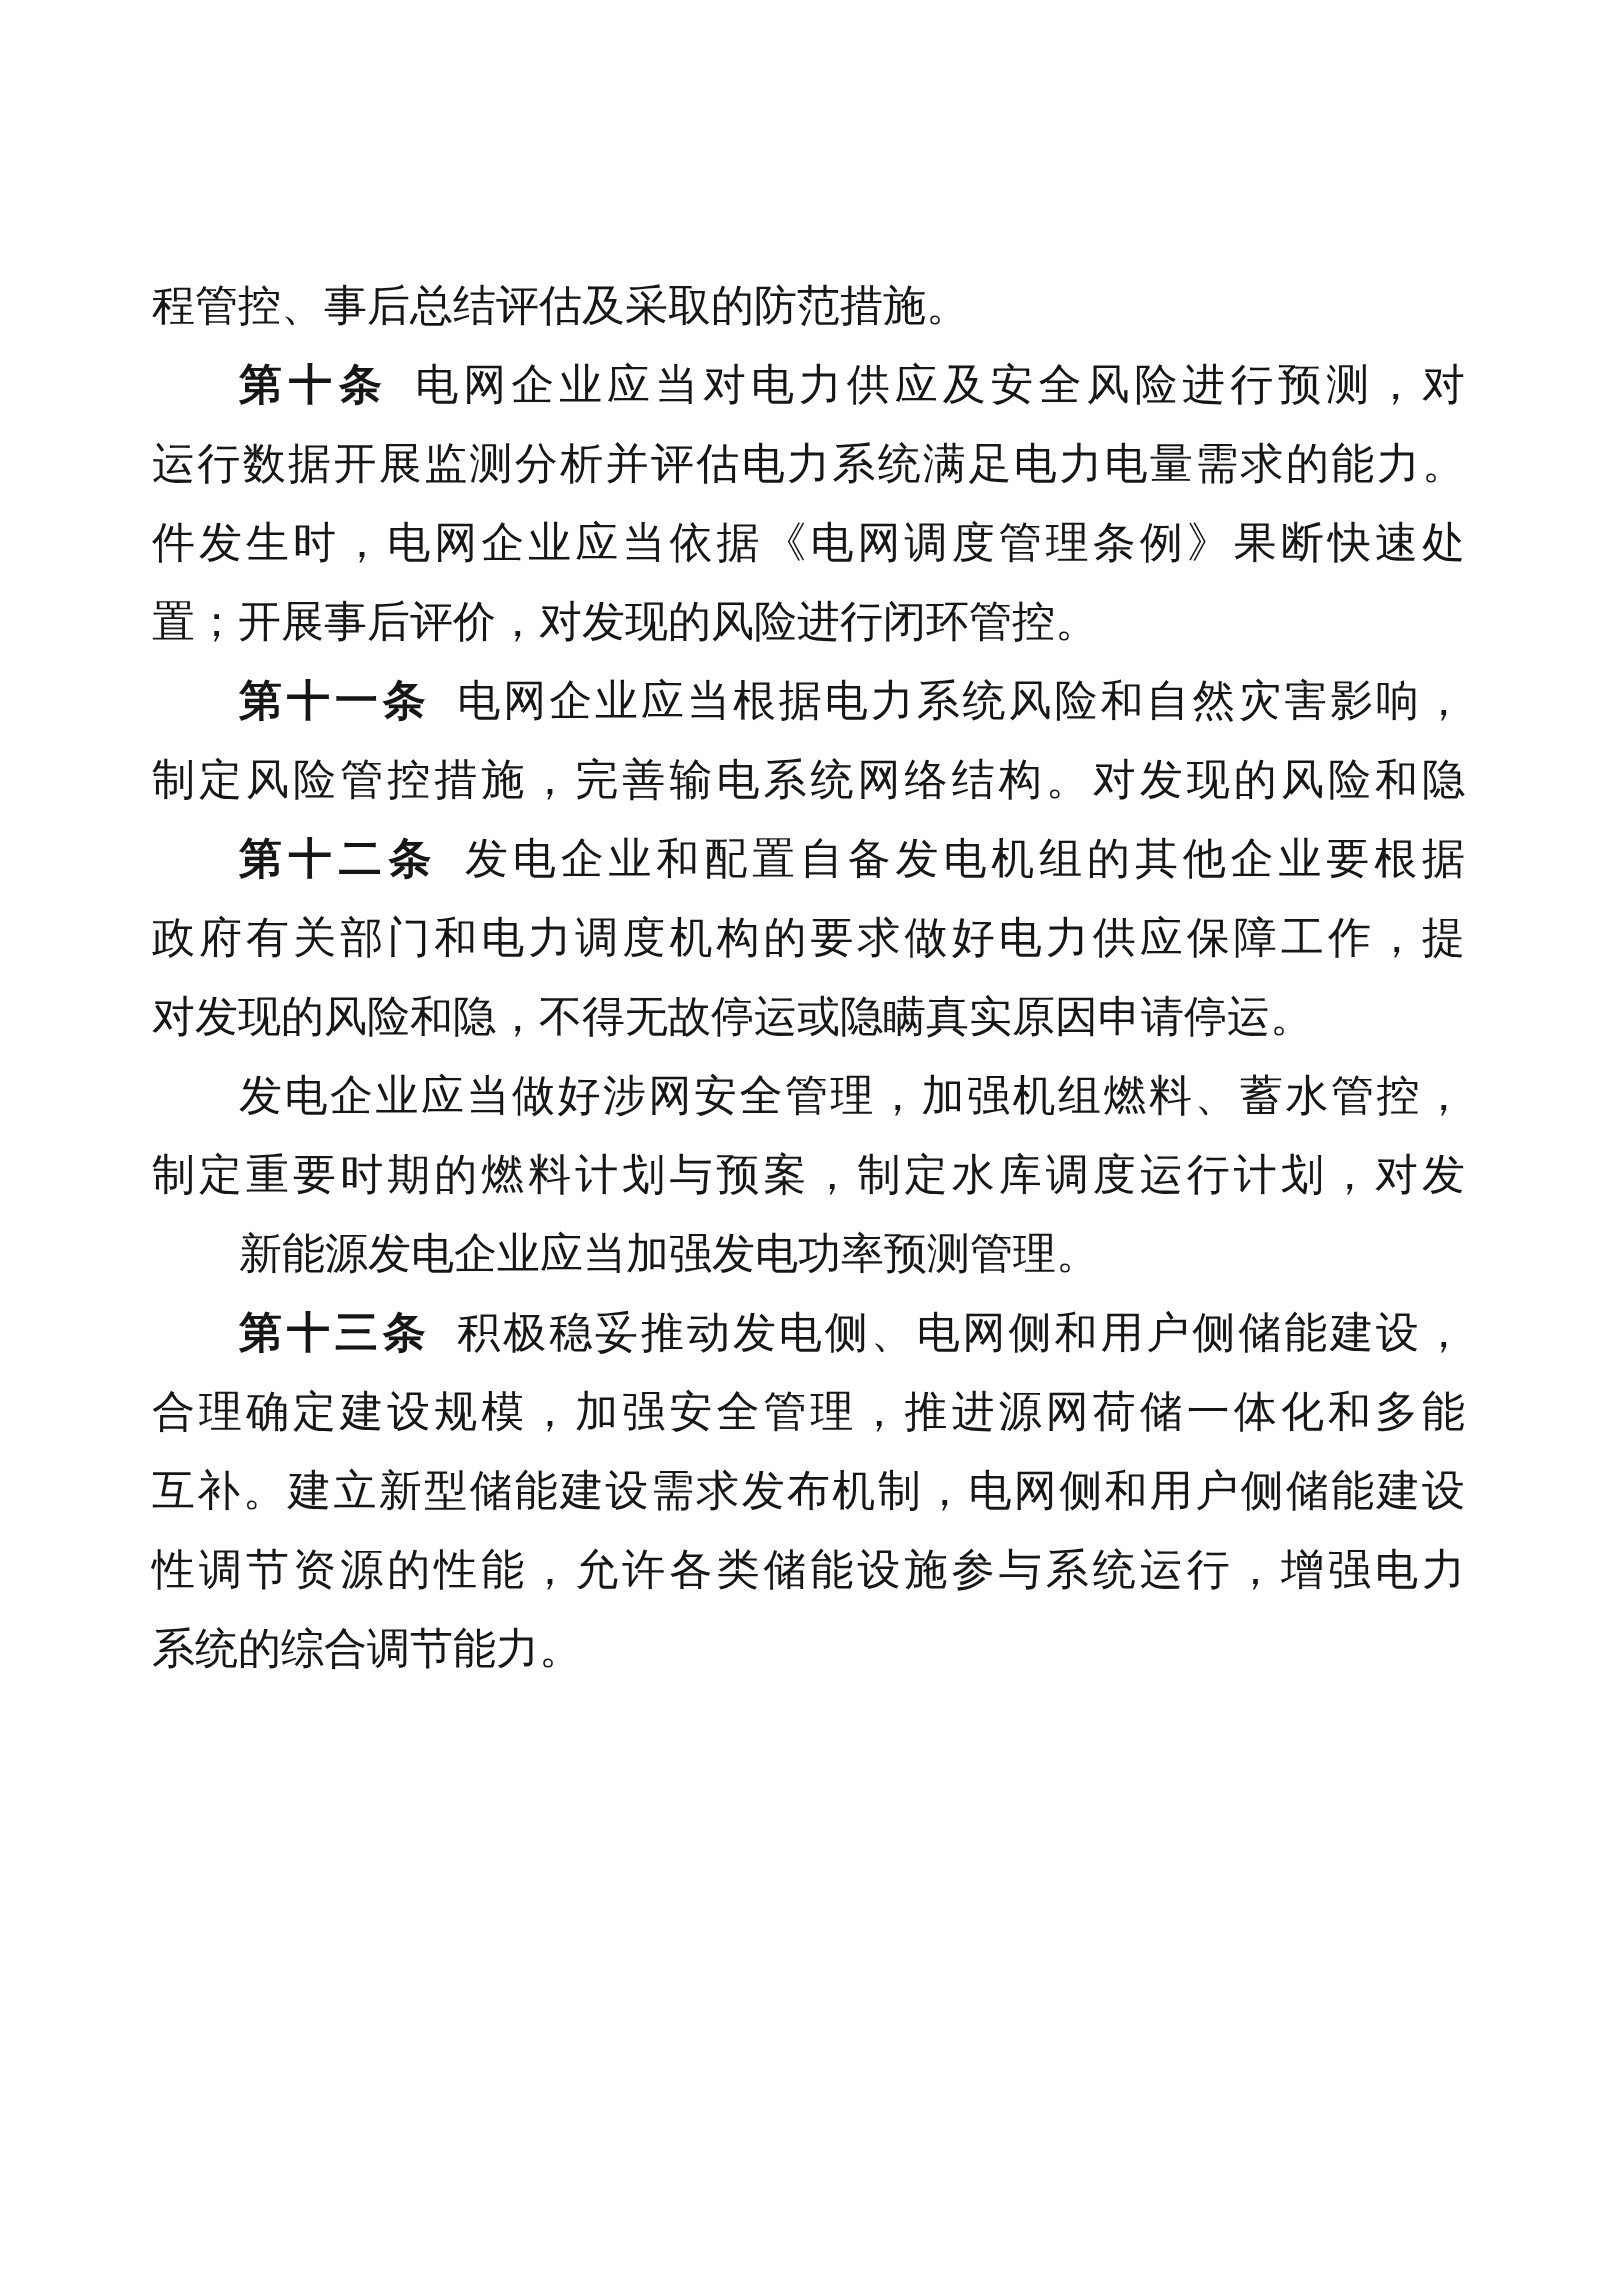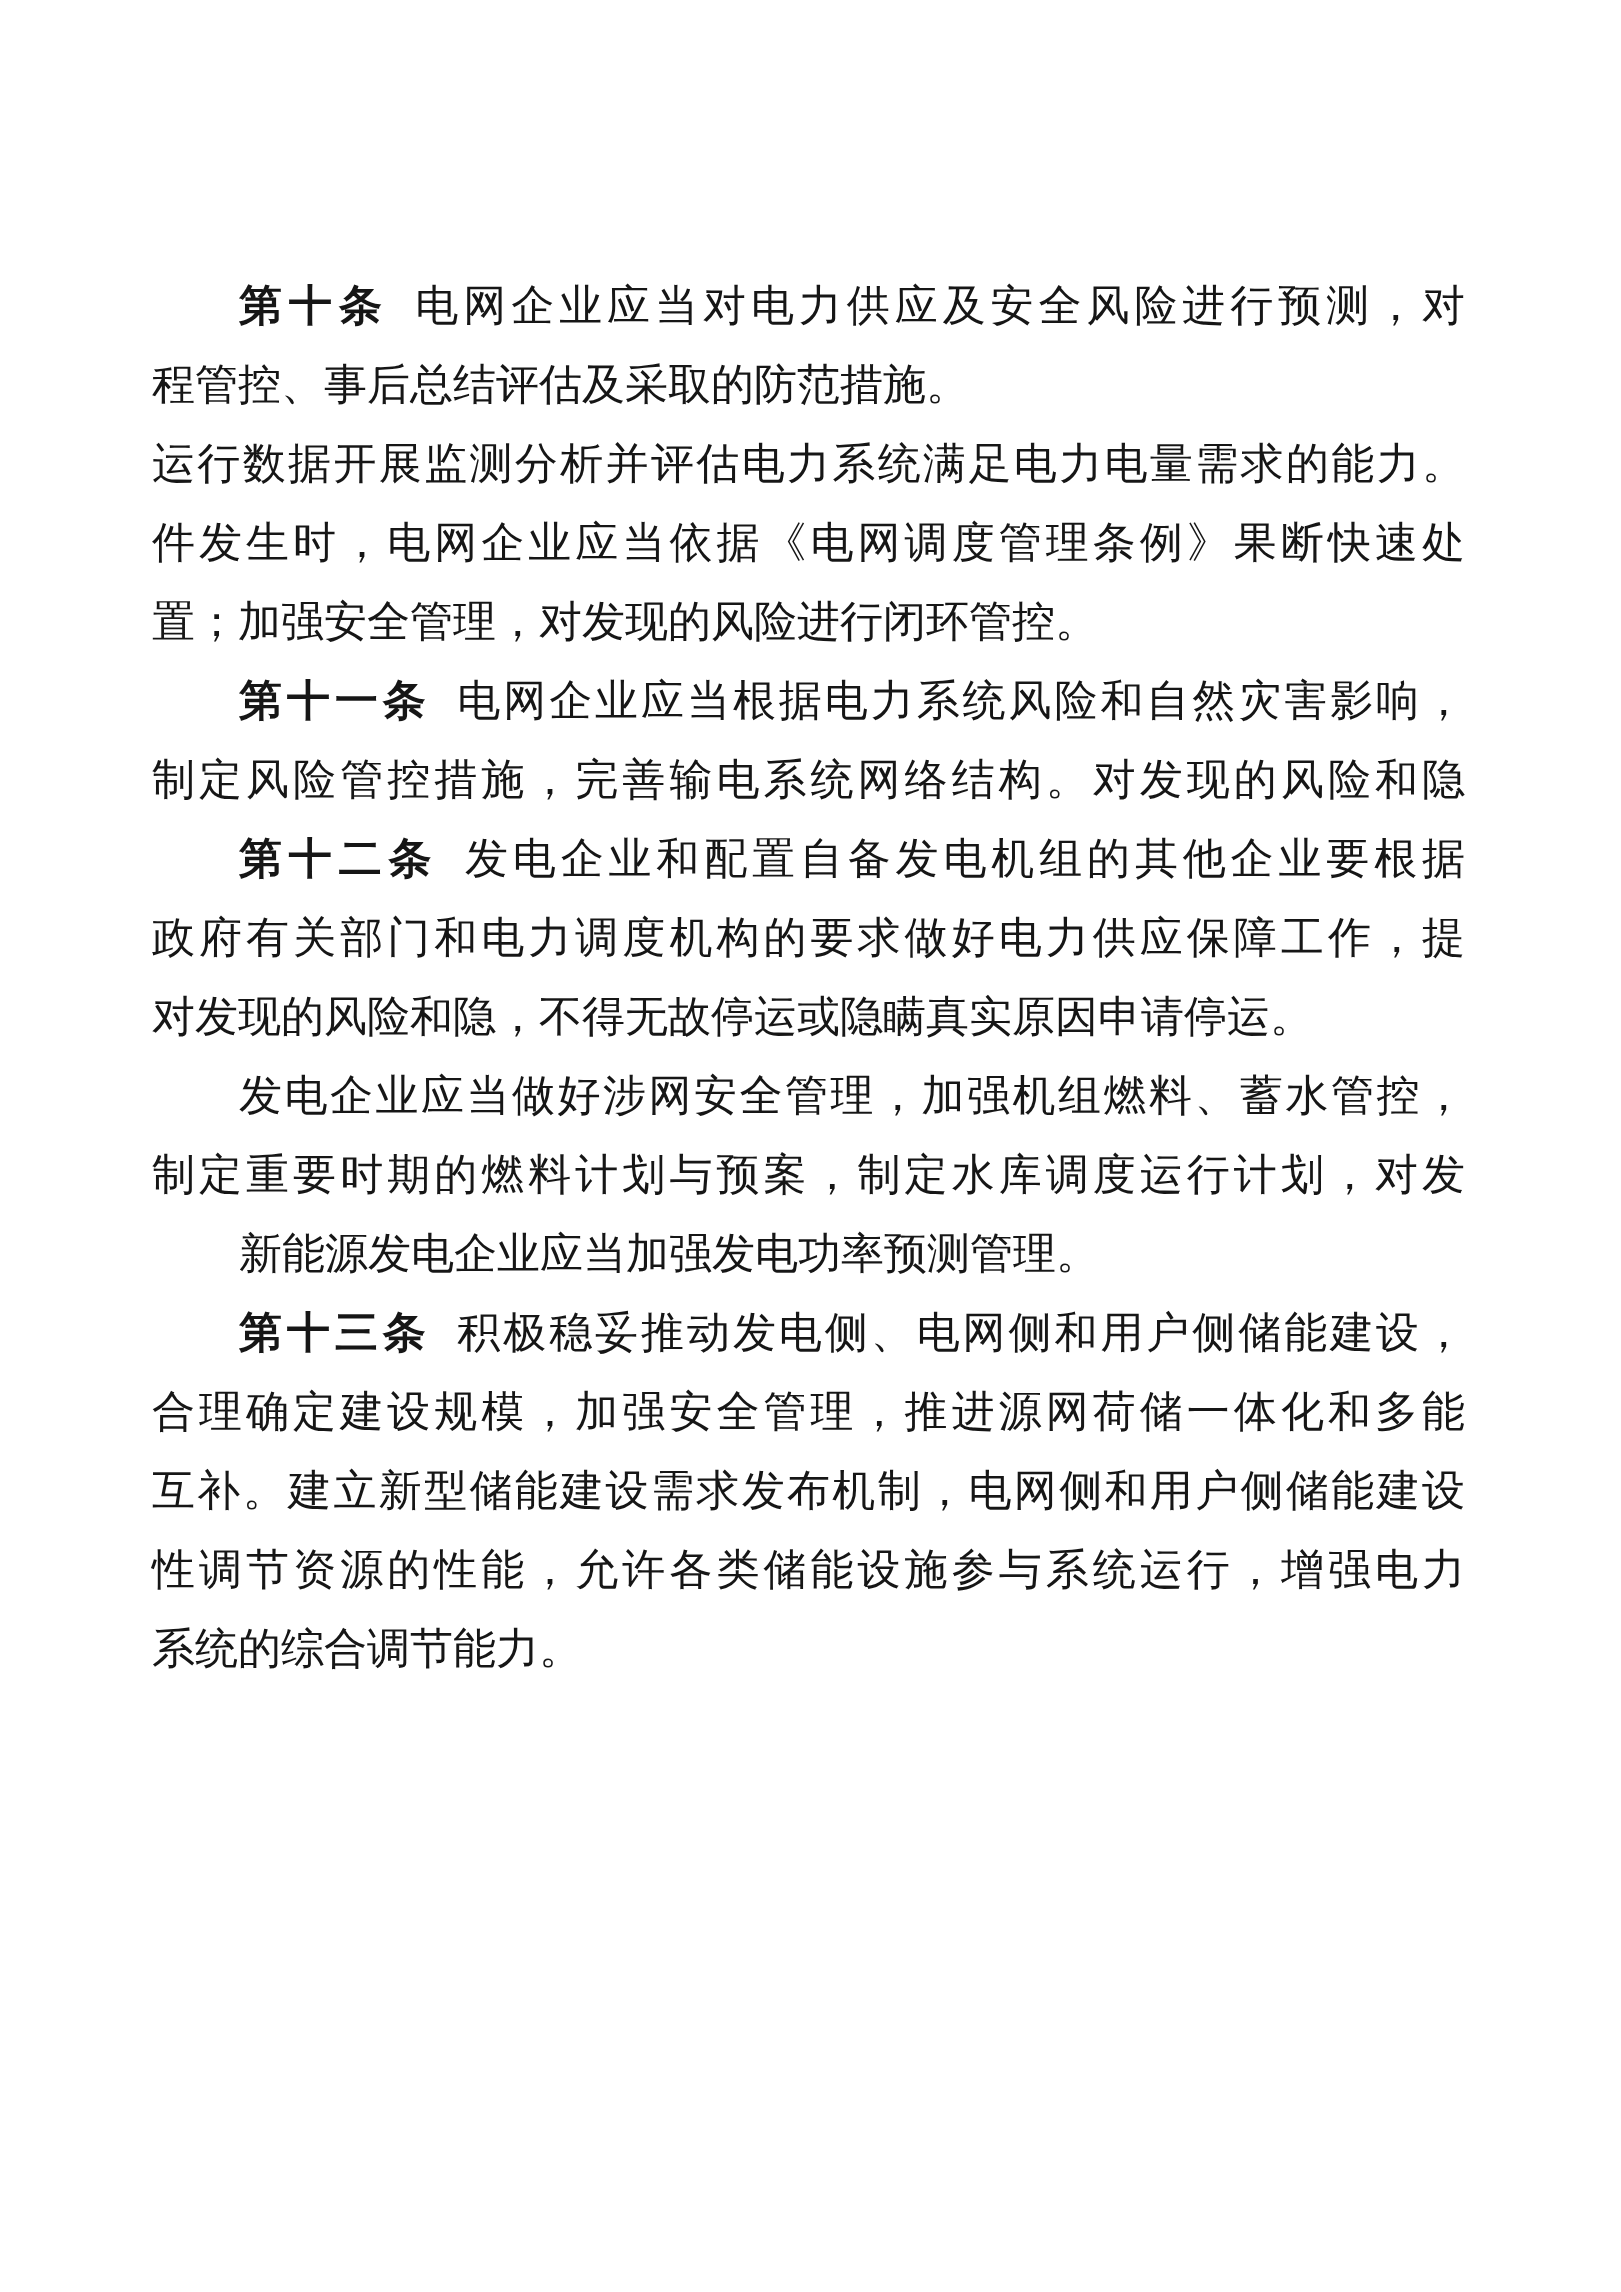--- a/index.html
+++ b/index.html
@@ -40,25 +40,25 @@
     font-weight: bold;
     margin-right: 26.5px;
     letter-spacing: 2px;
   }
 </style>
 </head>
 <body>
 
 <div class="page">
   <div class="content">
+      <div class="line last">程管控、事后总结评估及采取的防范措施。</div>
       <div class="line indent"><span class="lead">第十条</span>电网企业应当对电力供应及安全风险进行预测，对</div>
-      <div class="line last">程管控、事后总结评估及采取的防范措施。</div>
       <div class="line">运行数据开展监测分析并评估电力系统满足电力电量需求的能力。</div>
       <div class="line">件发生时，电网企业应当依据《电网调度管理条例》果断快速处</div>
-      <div class="line last">置；加强安全管理，对发现的风险进行闭环管控。</div>
+      <div class="line last">置；开展事后评价，对发现的风险进行闭环管控。</div>
       <div class="line indent"><span class="lead">第十一条</span>电网企业应当根据电力系统风险和自然灾害影响，</div>
       <div class="line">制定风险管控措施，完善输电系统网络结构。对发现的风险和隐</div>
       <div class="line indent"><span class="lead">第十二条</span>发电企业和配置自备发电机组的其他企业要根据</div>
       <div class="line">政府有关部门和电力调度机构的要求做好电力供应保障工作，提</div>
       <div class="line last">对发现的风险和隐，不得无故停运或隐瞒真实原因申请停运。</div>
       <div class="line indent">发电企业应当做好涉网安全管理，加强机组燃料、蓄水管控，</div>
       <div class="line">制定重要时期的燃料计划与预案，制定水库调度运行计划，对发</div>
       <div class="line indent last">新能源发电企业应当加强发电功率预测管理。</div>
       <div class="line indent"><span class="lead">第十三条</span>积极稳妥推动发电侧、电网侧和用户侧储能建设，</div>
       <div class="line">合理确定建设规模，加强安全管理，推进源网荷储一体化和多能</div>

